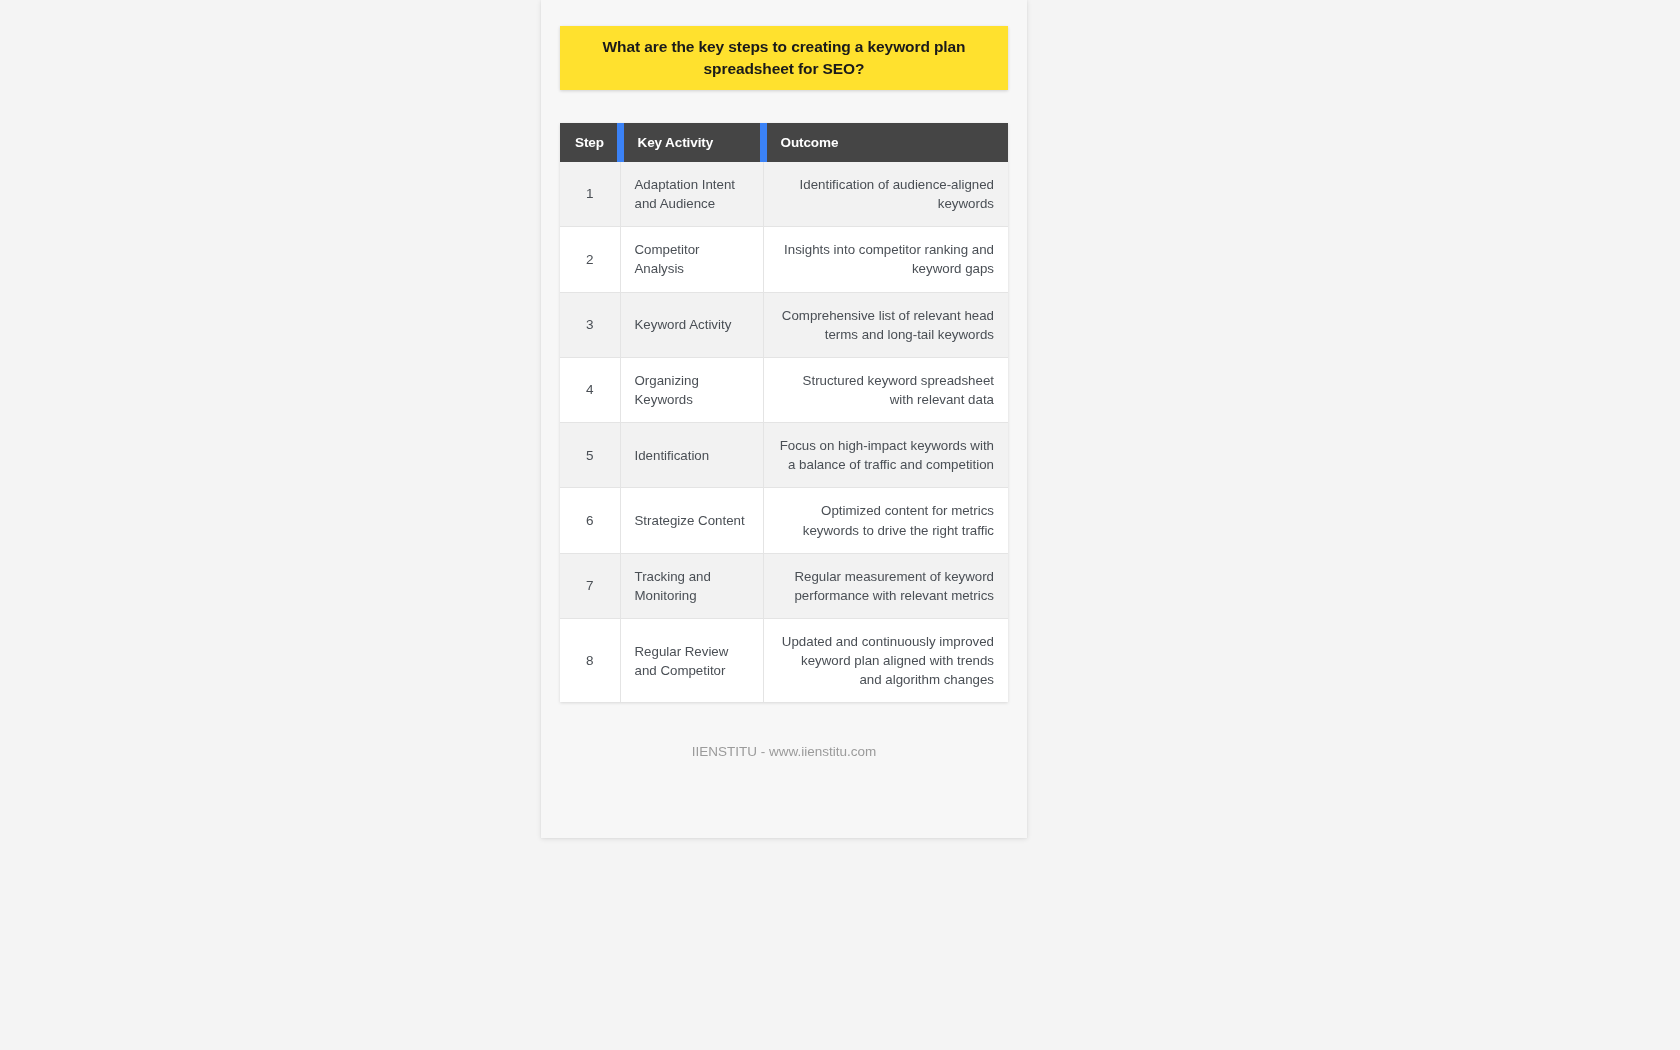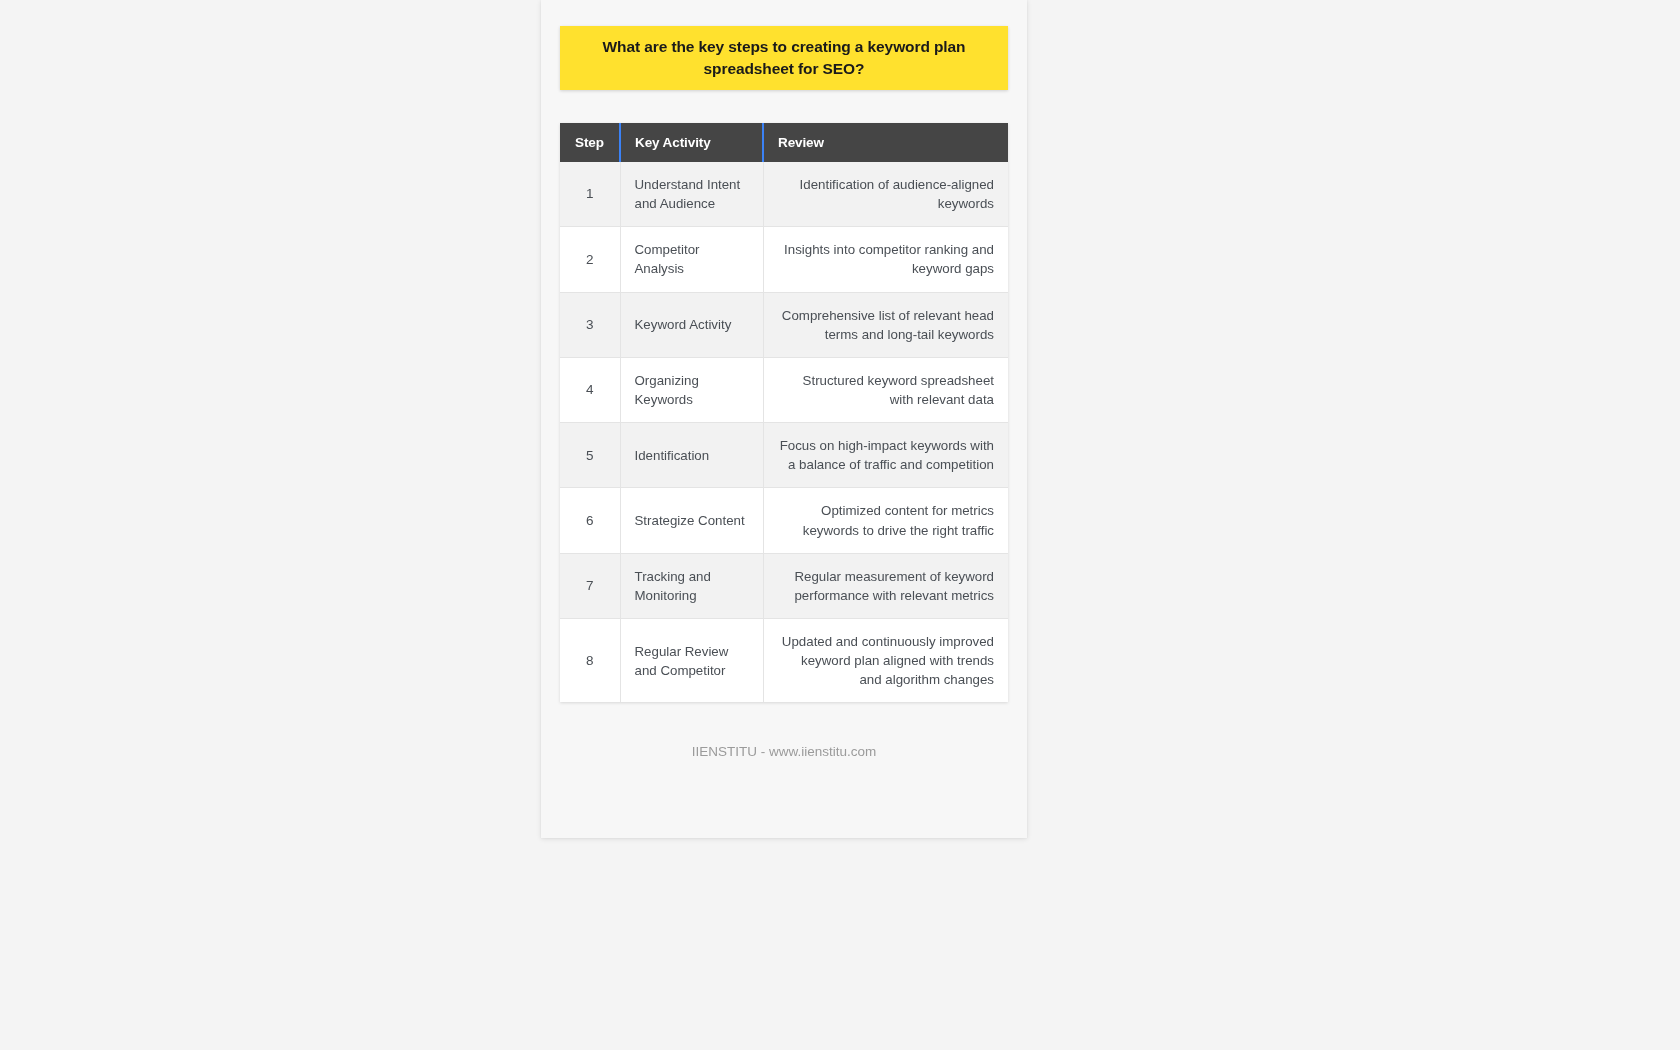--- a/index.html
+++ b/index.html
@@ -73,21 +73,21 @@
   table.steps col.c-activity{ width: 143px; }
   table.steps col.c-outcome { width: 245px; }
 
   table.steps thead th {
     background: #454545;
     color: #ffffff;
     font-size: 13.5px;
     font-weight: bold;
     text-align: left;
     padding: 12px 14px;
-    border-right: 2px solid #3b82f6;
+    border-right: 7px solid #3b82f6;
     vertical-align: middle;
     letter-spacing: -0.1px;
   }
   table.steps thead th:last-child { border-right: none; }
   table.steps thead th.th-step { text-align: left; padding-left: 15px; }
 
   table.steps tbody td {
     font-size: 13.3px;
     color: #4a4f55;
     line-height: 1.44;
@@ -138,27 +138,27 @@
       <table class="steps">
         <colgroup>
           <col class="c-step">
           <col class="c-activity">
           <col class="c-outcome">
         </colgroup>
         <thead>
           <tr>
             <th class="th-step">Step</th>
             <th>Key Activity</th>
-            <th>Review</th>
+            <th>Outcome</th>
           </tr>
         </thead>
         <tbody>
           <tr class="odd">
             <td class="cell-step">1</td>
-            <td class="cell-activity">Understand Intent and Audience</td>
+            <td class="cell-activity">Adaptation Intent and Audience</td>
             <td class="cell-outcome">Identification of audience-aligned keywords</td>
           </tr>
           <tr class="even">
             <td class="cell-step">2</td>
             <td class="cell-activity">Competitor Analysis</td>
             <td class="cell-outcome">Insights into competitor ranking and keyword gaps</td>
           </tr>
           <tr class="odd">
             <td class="cell-step">3</td>
             <td class="cell-activity">Keyword Activity</td>

